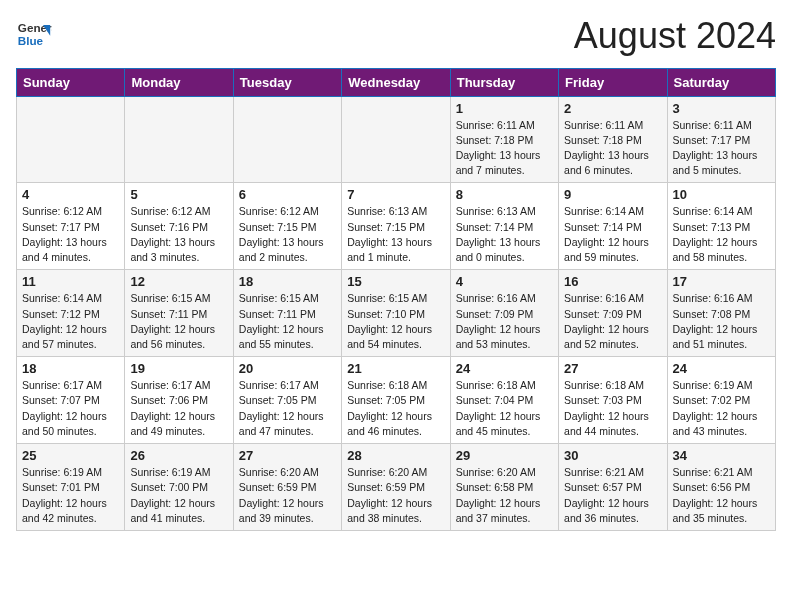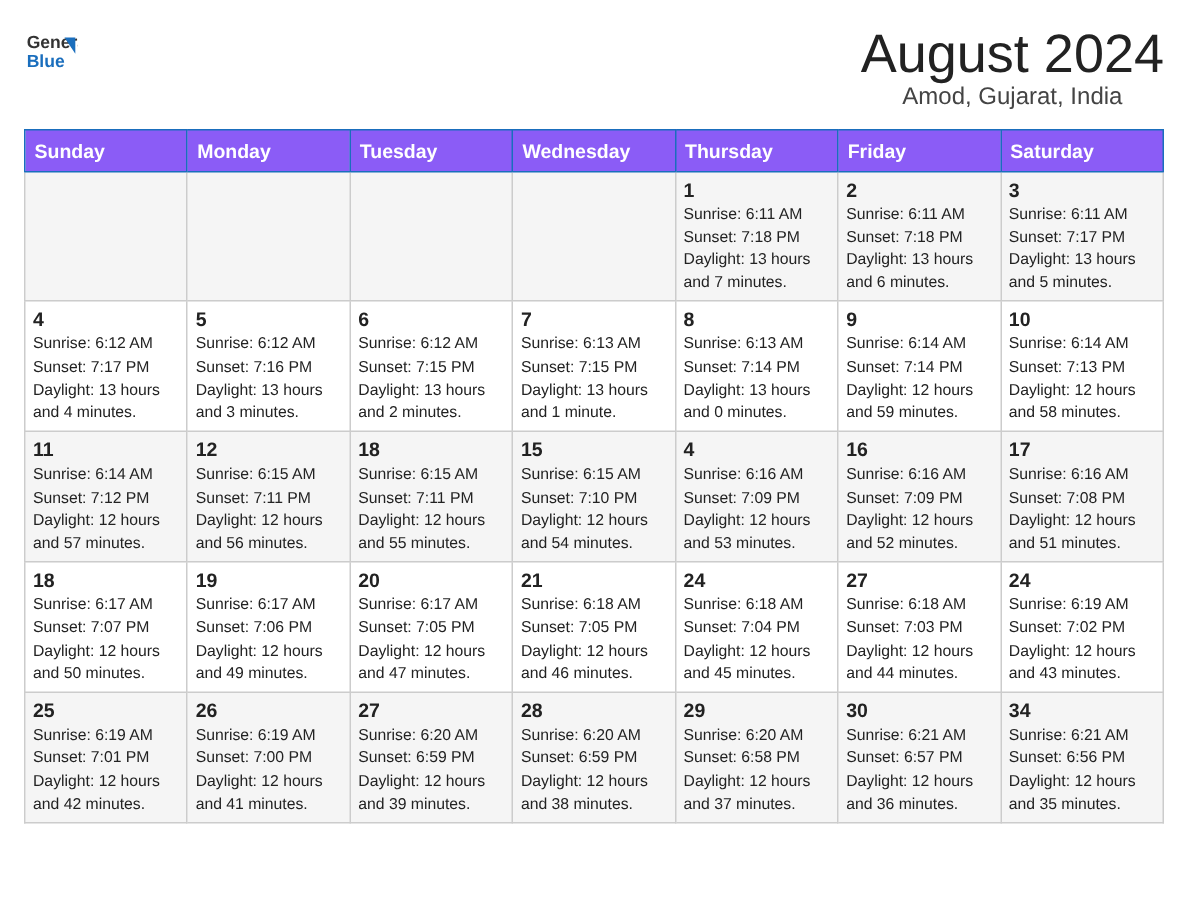--- a/index.html
+++ b/index.html
@@ -19,39 +19,39 @@
     .logo {
       display: flex;
       align-items: center;
       gap: 4px;
     }
     .logo-icon {
       width: 36px;
       height: 36px;
     }
     .title-block {
-      text-align: center;
+      text-align: right;
     }
     .calendar-title {
       font-size: 36px;
       font-weight: normal;
       color: #222;
       line-height: 1.1;
     }
     .calendar-subtitle {
       font-size: 16px;
       color: #444;
     }
     table {
       width: 100%;
       border-collapse: collapse;
       table-layout: fixed;
     }
     thead th {
-      background-color: #8b5cf6;
+      background-color: #701a75;
       color: #fff;
       text-align: left;
       padding: 6px 6px;
       font-size: 13px;
       font-weight: bold;
       border: 1px solid #1a6ebd;
     }
     tbody td {
       border: 1px solid #ccc;
       vertical-align: top;
@@ -87,21 +87,20 @@
 <div class="header">
   <div class="logo">
     <svg class="logo-icon" viewBox="0 0 40 40" xmlns="http://www.w3.org/2000/svg">
       <text x="2" y="18" font-size="13" font-weight="bold" fill="#333">General</text>
       <text x="2" y="32" font-size="13" font-weight="bold" fill="#1a6ebd">Blue</text>
       <polygon points="30,10 38,10 38,22" fill="#1a6ebd"></polygon>
     </svg>
   </div>
   <div class="title-block">
     <div class="calendar-title">August 2024</div>
-    <div class="calendar-subtitle">Amod, Gujarat, India</div>
   </div>
 </div>
 
 <table>
   <thead>
     <tr>
         <th>Sunday</th>
         <th>Monday</th>
         <th>Tuesday</th>
         <th>Wednesday</th>

